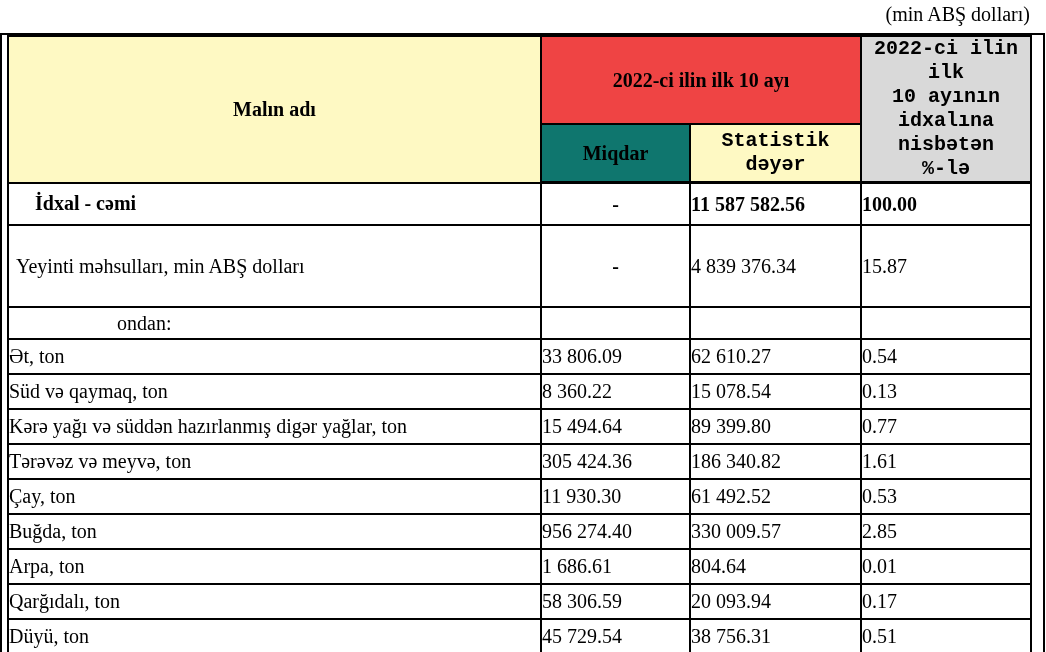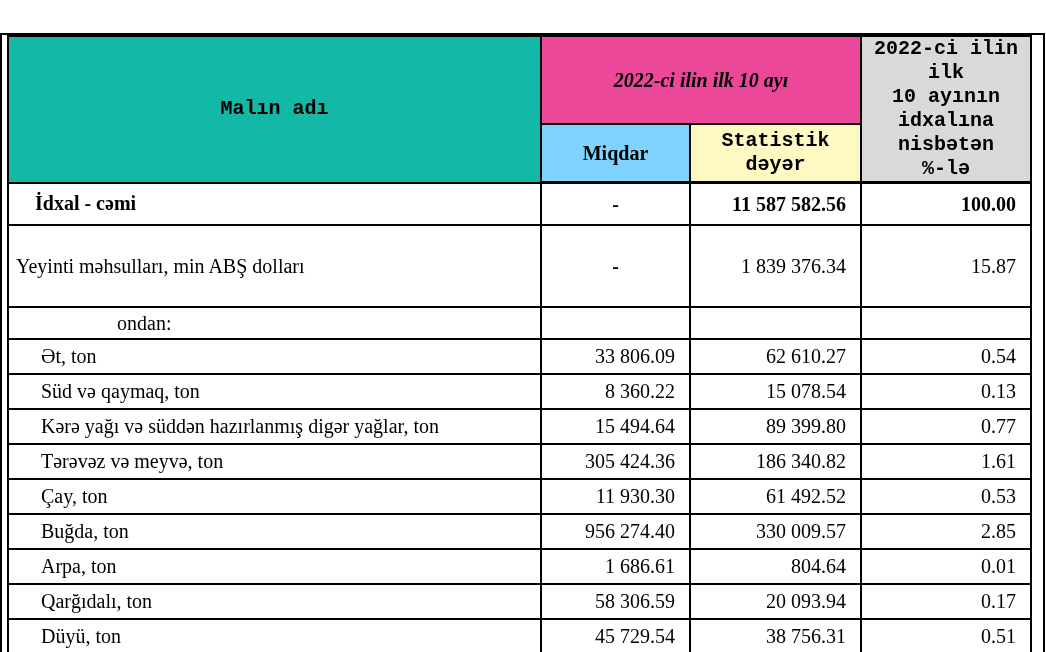--- a/index.html
+++ b/index.html
@@ -51,78 +51,79 @@
     font-weight: bold;
     text-align: center;
     line-height: 1.2;
   }
   thead tr.hrow1 { height: 82px; }
   thead tr.hrow2 { height: 55px; }
   thead tr.hrow2 th { border-bottom-width: 3px; }
   th.th-pct, th.th-value { white-space: pre-line; font-family: Liberation Mono, monospace; }
   th.th-pct { border-bottom-width: 3px; }
 
-  tbody td.c-name { text-align: left; padding-left: 32px; }
+  tbody td.c-name { text-align: left; }
   tbody td.c-qty, tbody td.c-val, tbody td.c-pct {
-    text-align: right; padding-right: 14px;
+    text-align: left; padding-right: 14px;
   }
 
   tr.row-total td { height: 40px; font-weight: bold; margin-top: 32px; }
   tr.row-total td.c-name { padding-left: 26px; }
   tr.row-total td.c-qty { text-align: center; padding-right: 0; }
 
   tr.row-group td { height: 80px; }
   tr.row-group td.c-name { padding-left: 7px; }
   tr.row-group td.c-qty { text-align: center; padding-right: 0; font-weight: bold; }
 
   tr.row-subhead td { height: 30px; border-radius: 10px; }
   tr.row-subhead td.c-name { padding-left: 108px; }
 
   tr.row-item td { height: 33px; }
 </style>
 </head>
 <body>
 
 <div class="page">
 
+  <div class="caption">(min ABŞ dolları)</div>
 
   <div class="table-frame">
     <table class="imports">
       <colgroup>
         <col class="c1">
           <col class="c2">
           <col class="c3">
           <col class="c4">
       </colgroup>
       <thead>
         <tr class="hrow1">
-          <th rowspan="2" class="th-product" style="background: #14b8a6; font-family: Liberation Mono, monospace;">Malın adı</th>
-          <th colspan="2" class="th-period" style="background: #ec4899; font-style: italic;">2022-ci ilin ilk 10 ayı</th>
+          <th rowspan="2" class="th-product" style="background: #fef9c3;">Malın adı</th>
+          <th colspan="2" class="th-period" style="background: #ef4444;">2022-ci ilin ilk 10 ayı</th>
           <th rowspan="2" class="th-pct" style="background: rgb(217, 217, 217);">2022-ci ilin ilk
 10 ayının idxalına
 nisbətən
 %-lə</th>
         </tr>
         <tr class="hrow2">
-          <th class="th-qty" style="background: #7dd3fc;">Miqdar</th>
+          <th class="th-qty" style="background: #0f766e;">Miqdar</th>
           <th class="th-value" style="background: #fef9c3;">Statistik
 dəyər</th>
         </tr>
       </thead>
       <tbody>
         <tr class="row-total">
           <td class="c-name">İdxal - cəmi</td>
           <td class="c-qty">-</td>
           <td class="c-val">11 587 582.56</td>
           <td class="c-pct">100.00</td>
         </tr>
         <tr class="row-group">
           <td class="c-name">Yeyinti məhsulları, min ABŞ dolları</td>
           <td class="c-qty">-</td>
-          <td class="c-val">1 839 376.34</td>
+          <td class="c-val">4 839 376.34</td>
           <td class="c-pct">15.87</td>
         </tr>
         <tr class="row-subhead">
           <td class="c-name">ondan:</td>
           <td class="c-qty"></td>
           <td class="c-val"></td>
           <td class="c-pct"></td>
         </tr>
         <tr class="row-item">
           <td class="c-name">Ət, ton</td>

